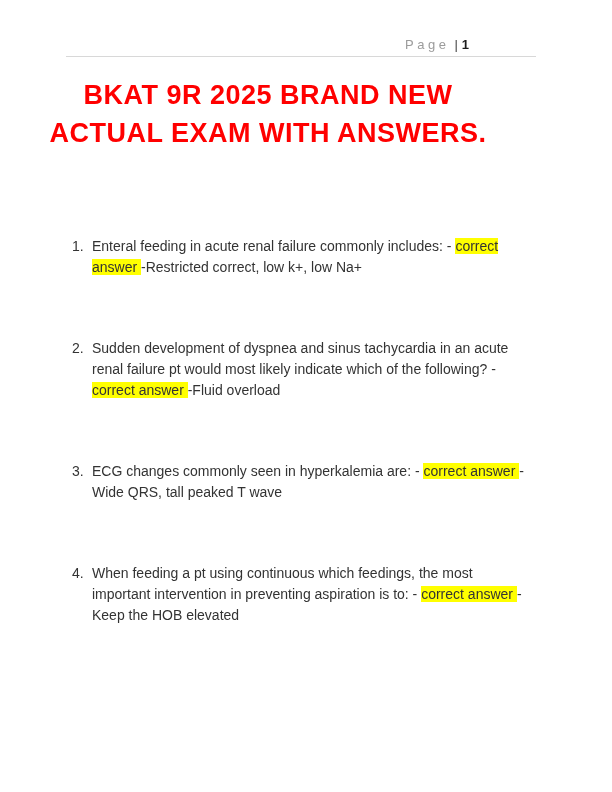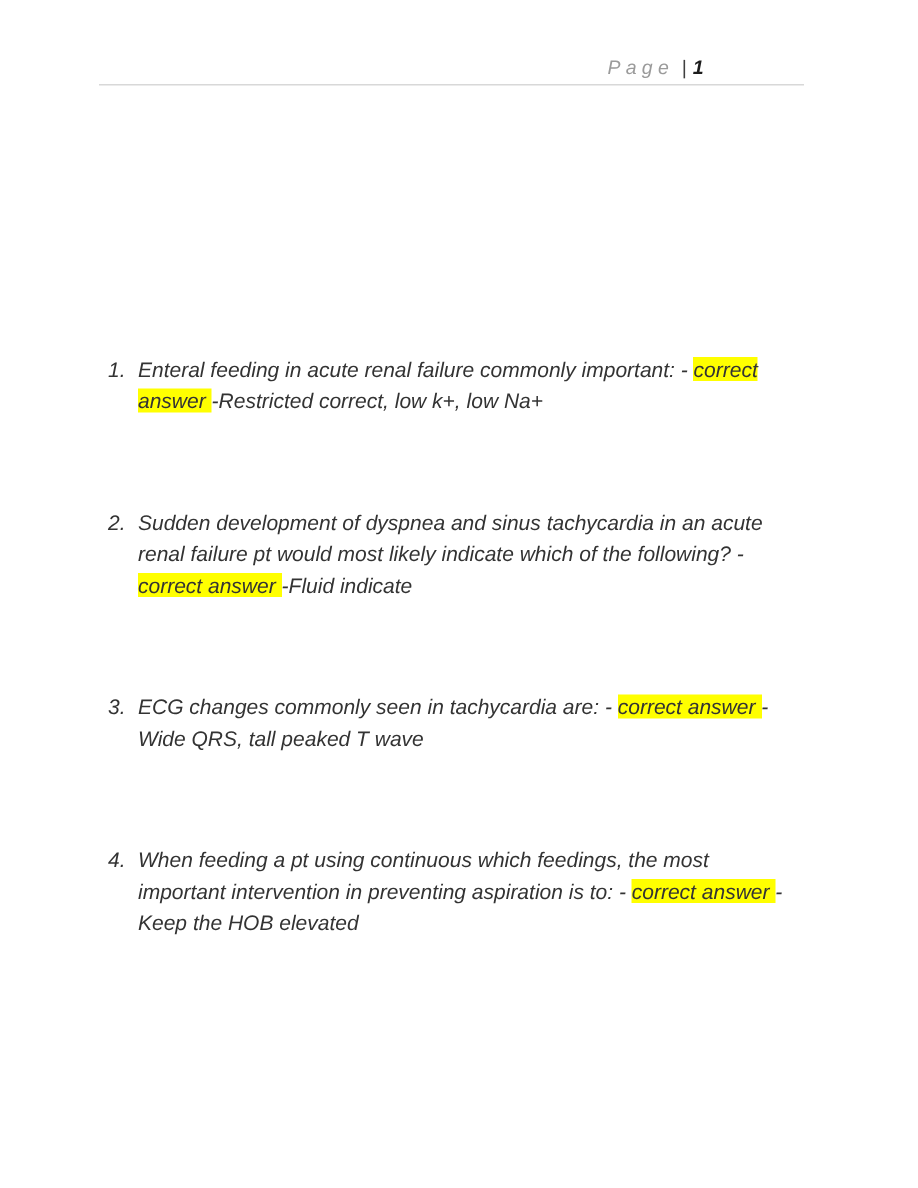--- a/index.html
+++ b/index.html
@@ -8,21 +8,20 @@
     font-family: "Liberation Sans", "DejaVu Sans", sans-serif;
     width: 612px;
     margin: 0 auto;
   }
   .page {
     position: relative;
     width: 536px;
     height: 792px;
     background: #ffffff;
     overflow: hidden;
-    font-style: italic;
   }
   .header {
     position: absolute;
     top: 37px;
     right: 67px;
     font-size: 13px;
     white-space: nowrap;
   }
   .pg-word {
     color: #9b9b9b;
@@ -79,33 +78,37 @@
 <body>
 
 <div class="page">
 
   <div class="header">
     <span class="pg-word">Page</span><span class="pg-sep">|</span><span class="pg-num">1</span>
   </div>
 
   <div class="header-rule"></div>
 
+  <h1 class="title" style="color: rgb(255, 0, 0);">
+    <span class="title-line">BKAT 9R 2025 BRAND NEW</span>
+    <span class="title-line">ACTUAL EXAM WITH ANSWERS.</span>
+  </h1>
 
   <div class="questions" id="questions">
       <div class="question">
         <span class="q-number">1.</span>
-        <span class="q-text"><span>Enteral feeding in acute renal failure commonly important: - </span><span class="hl">correct answer </span><span>-Restricted correct, low k+, low Na+</span></span>
+        <span class="q-text"><span>Enteral feeding in acute renal failure commonly includes: - </span><span class="hl">correct answer </span><span>-Restricted correct, low k+, low Na+</span></span>
       </div>
       <div class="question">
         <span class="q-number">2.</span>
-        <span class="q-text"><span>Sudden development of dyspnea and sinus tachycardia in an acute renal failure pt would most likely indicate which of the following? - </span><span class="hl">correct answer </span><span>-Fluid indicate</span></span>
+        <span class="q-text"><span>Sudden development of dyspnea and sinus tachycardia in an acute renal failure pt would most likely indicate which of the following? - </span><span class="hl">correct answer </span><span>-Fluid overload</span></span>
       </div>
       <div class="question">
         <span class="q-number">3.</span>
-        <span class="q-text"><span>ECG changes commonly seen in tachycardia are: - </span><span class="hl">correct answer </span><span>-Wide QRS, tall peaked T wave</span></span>
+        <span class="q-text"><span>ECG changes commonly seen in hyperkalemia are: - </span><span class="hl">correct answer </span><span>-Wide QRS, tall peaked T wave</span></span>
       </div>
       <div class="question">
         <span class="q-number">4.</span>
         <span class="q-text"><span>When feeding a pt using continuous which feedings, the most important intervention in preventing aspiration is to: - </span><span class="hl">correct answer </span><span>-Keep the HOB elevated</span></span>
       </div>
     </div>
 
 </div>
 
 </body></html>

